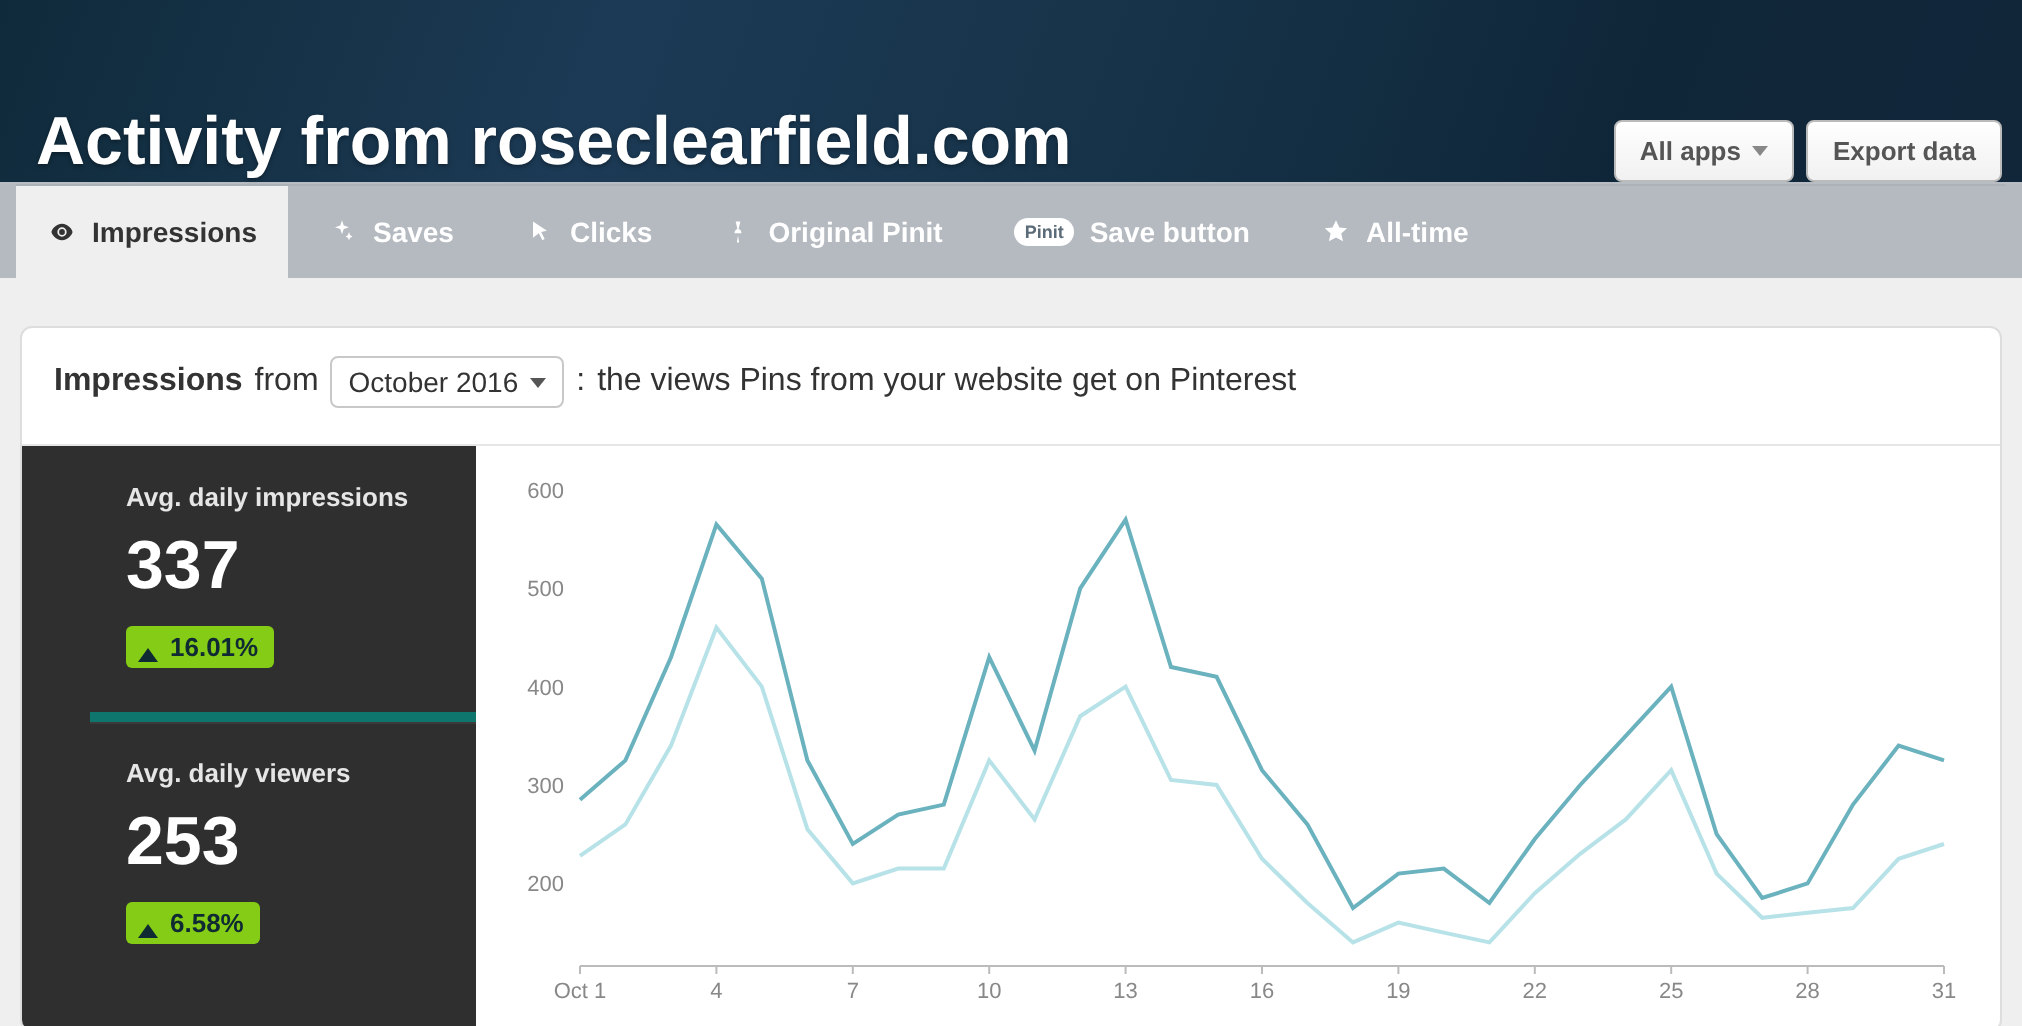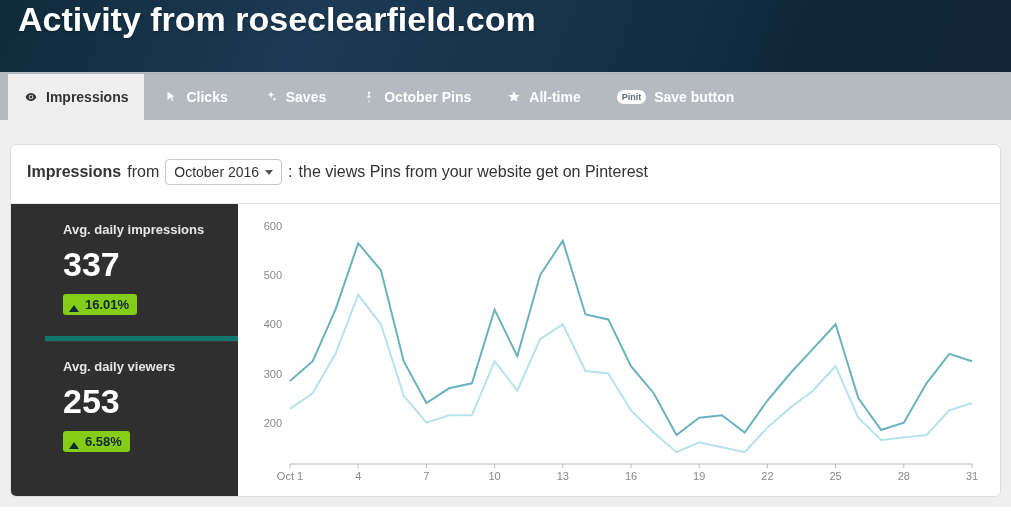--- a/index.html
+++ b/index.html
@@ -3,24 +3,24 @@
 <meta charset="utf-8">
 <style>
   * { box-sizing: border-box; margin: 0; padding: 0; }
   body {
     font-family: "Helvetica Neue", Helvetica, Arial, sans-serif;
     background: #ffffff;
     width: 1011px;
     color: #333;
   }
   .header {
-    height: 72px;
+    height: 91px;
     background: linear-gradient(110deg, #0f2a3a 0%, #1c3a55 30%, #163349 55%, #0f2638 80%, #12263a 100%);
     display: flex;
-    align-items: flex-start;
+    align-items: flex-end;
     justify-content: space-between;
     padding: 0 10px 0 18px;
   }
   .header-title {
     color: #fff;
     font-size: 34px;
     font-weight: 700;
     text-shadow: 0 1px 2px rgba(0,0,0,.35);
   }
   .header-actions { display: flex; gap: 6px; }
@@ -166,67 +166,76 @@
   }
   svg { display: block; }
   .series1 { fill: none; stroke: #6bb2bf; stroke-width: 2; }
   .series2 { fill: none; stroke: #b7e2e8; stroke-width: 2; }
 </style>
 </head>
 <body>
 
 <div class="header">
   <div class="header-title">Activity from roseclearfield.com</div>
+  <div class="header-actions">
+    <button class="btn">
+      <span>All apps</span>
+      <span class="caret"></span>
+    </button>
+    <button class="btn">
+      <span>Export data</span>
+    </button>
+  </div>
 </div>
 
 <div class="nav">
   <div class="nav-inner">
     <div class="tab active">
       <span class="tab-icon">
         <svg viewBox="0 0 24 24" width="14" height="14">
             <path fill="#333" d="M12 5c-5 0-9 5-9 7s4 7 9 7 9-5 9-7-4-7-9-7zm0 11a4 4 0 110-8 4 4 0 010 8zm0-6.5a2.5 2.5 0 100 5 2.5 2.5 0 000-5z"></path>
           </svg>
       </span>
       <span>Impressions</span>
     </div>
     <div class="tab">
       <span class="tab-icon">
         <svg viewBox="0 0 24 24" width="14" height="14">
+            <path fill="#fff" d="M12 2l1.5 4.5L18 8l-4.5 1.5L12 14l-1.5-4.5L6 8l4.5-1.5L12 2zm6 10l.9 2.6L21 16l-2.1.9L18 19l-.9-2.1L15 16l2.1-1.4L18 12z"></path>
+          </svg>
+      </span>
+      <span>Saves</span>
+    </div>
+    <div class="tab">
+      <span class="tab-icon">
+        <svg viewBox="0 0 24 24" width="14" height="14">
             <path fill="#fff" d="M6 3l12 8-5 1 3 6-2 1-3-6-5 4V3z"></path>
           </svg>
       </span>
       <span>Clicks</span>
     </div>
     <div class="tab">
       <span class="tab-icon">
         <svg viewBox="0 0 24 24" width="14" height="14">
-            <path fill="#fff" d="M12 2l1.5 4.5L18 8l-4.5 1.5L12 14l-1.5-4.5L6 8l4.5-1.5L12 2zm6 10l.9 2.6L21 16l-2.1.9L18 19l-.9-2.1L15 16l2.1-1.4L18 12z"></path>
-          </svg>
-      </span>
-      <span>Saves</span>
-    </div>
-    <div class="tab">
-      <span class="tab-icon">
-        <svg viewBox="0 0 24 24" width="14" height="14">
             <path fill="#fff" d="M14 3l-1.5 6.5c1.5.5 2.5 1.8 2.5 3.5H9c0-1.7 1-3 2.5-3.5L10 3h4zm-2 12l-1 6h2l-1-6z"></path>
           </svg>
       </span>
-      <span>October Pins</span>
-    </div>
-    <div class="tab">
-      <span class="tab-icon">
-        <svg viewBox="0 0 24 24" width="14" height="14">
-            <path fill="#fff" d="M12 2l2.9 6.2 6.6.6-5 4.5 1.5 6.6L12 16.8 5.9 19.9l1.5-6.6-5-4.5 6.6-.6L12 2z"></path>
-          </svg>
-      </span>
-      <span>All-time</span>
+      <span>Original Pinit</span>
     </div>
     <div class="tab">
       <span class="pinit-badge">Pinit</span>
       <span>Save button</span>
+    </div>
+    <div class="tab">
+      <span class="tab-icon">
+        <svg viewBox="0 0 24 24" width="14" height="14">
+            <path fill="#fff" d="M12 2l2.9 6.2 6.6.6-5 4.5 1.5 6.6L12 16.8 5.9 19.9l1.5-6.6-5-4.5 6.6-.6L12 2z"></path>
+          </svg>
+      </span>
+      <span>All-time</span>
     </div>
   </div>
 </div>
 
 <div class="content">
   <div class="card">
     <div class="card-header">
       <strong>Impressions</strong>
       <span>from</span>
       <span class="date-select">

